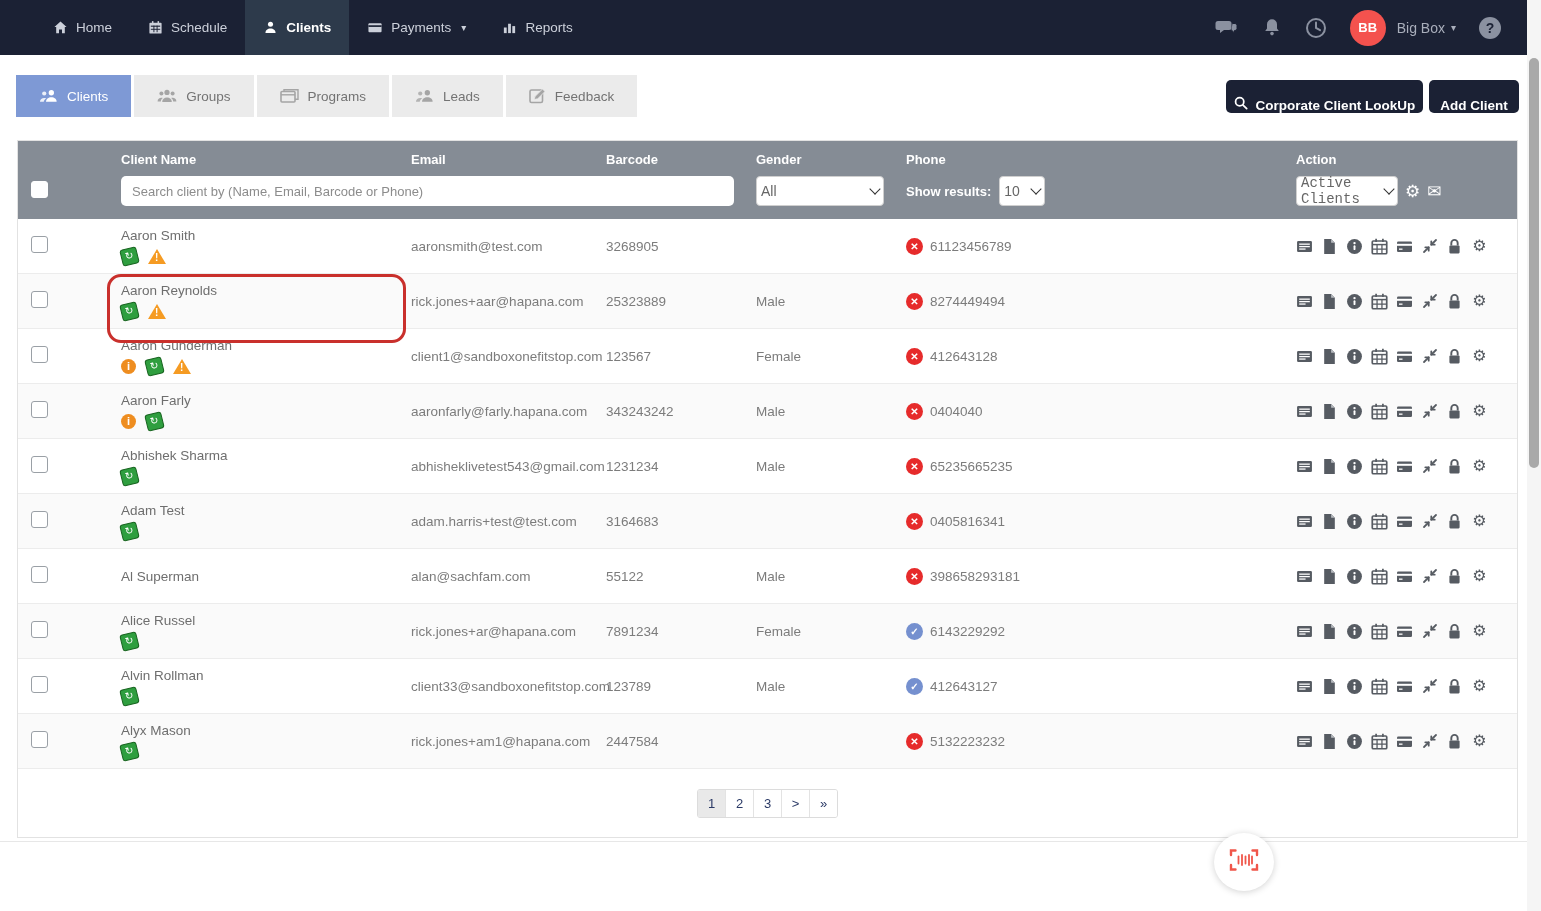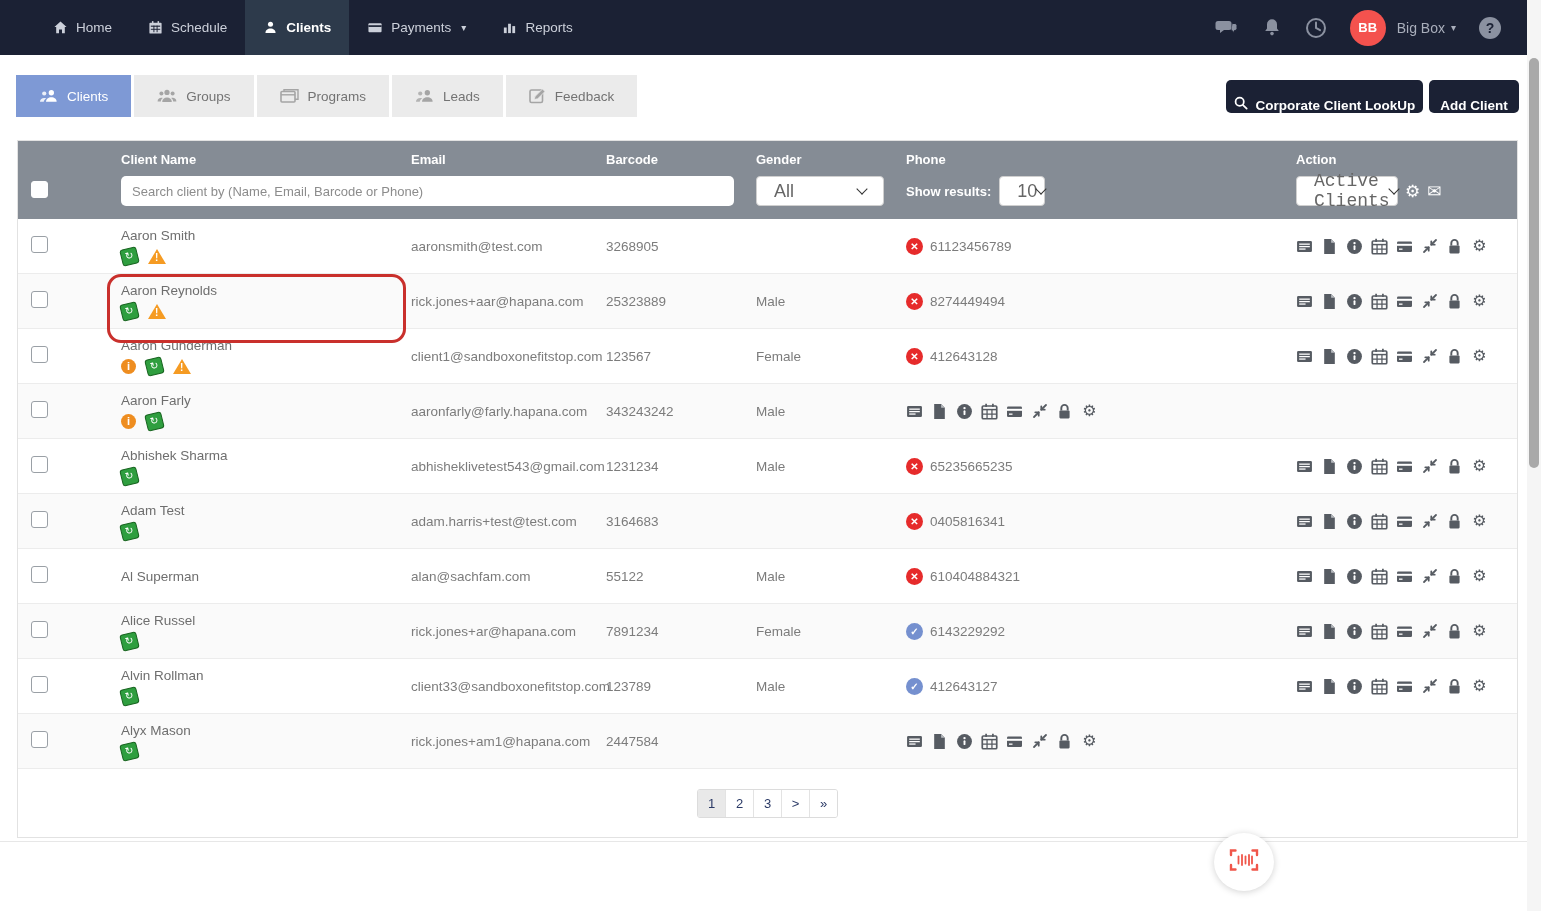--- a/index.html
+++ b/index.html
@@ -39,21 +39,21 @@
          border:1px solid #e2e2e2;box-sizing:border-box;display:flex;flex-direction:column;}
   .grid{display:grid;grid-template-columns:86px 300px 195px 150px 150px 390px auto;align-items:center;}
   .thead{background:#858c95;padding:11px 0 13px;}
   .hlabel{color:#fff;font-weight:bold;font-size:13px;}
   .pad7{padding-left:7px;} .pad17{padding-left:17px;} .padchk{padding-left:13px;}
   .frow{margin-top:9px;}
   .search-input{grid-column:2/5;margin-left:17px;width:613px;height:30px;border:none;border-radius:5px;
         padding:12px 11px;font-size:13px;color:#555;box-sizing:border-box;font-family:"Liberation Sans",sans-serif;outline:none;}
   .search-input::placeholder{color:#8c8c8c;}
   .sel{background:#fff;border:1px solid #cfcfcf;border-radius:4px;height:30px;display:flex;align-items:center;
-       justify-content:space-between;padding:0 17px;color:#666;font-size:18px;cursor:pointer;box-sizing:border-box;}
+       justify-content:space-between;padding:0 4px;color:#666;font-size:14px;cursor:pointer;box-sizing:border-box;}
   .chev{width:7px;height:7px;border-right:1.8px solid #333;border-bottom:1.8px solid #333;
         transform:rotate(45deg);margin-top:-4px;flex:none;}
   .cb{display:inline-block;width:17px;height:17px;background:#fff;border:1.5px solid #9aa0a6;border-radius:3px;
       box-sizing:border-box;cursor:pointer;}
   .cb.hd{border-color:#fff;}
   .wicon{color:#fff;font-size:17px;line-height:1;cursor:pointer;}
 
   .tbody{flex:none;}
   .trow{min-height:55px;border-bottom:1px solid #ececec;box-sizing:border-box;}
   .trow:nth-child(even){background:#fafafa;}
@@ -515,20 +515,24 @@
       <div class="pad17">
         <div class="nm">Aaron Farly</div>
         <div class="ics">
               <span class="nic ic-info"></span>
               <span class="nic ic-recurring"></span>
             </div>
       </div>
       <div class="cell pad7">aaronfarly@farly.hapana.com</div>
       <div class="cell pad7">343243242</div>
       <div class="cell pad7">Male</div>
+      <div class="cell pad7 c-phone">
+        <span class="pstat ps-bad"></span>
+        <span>0404040</span>
+      </div>
       <div class="pad7 c-act">
         <span class="ai">
               <svg width="17" height="17" viewBox="0 0 16 16">
                 <rect x="1" y="2.8" width="14" height="10.4" rx="1.2" fill="#565b62"></rect>
                 <rect x="3" y="5.2" width="10" height="1.2" fill="#fff"></rect>
                 <rect x="3" y="7.5" width="10" height="1.2" fill="#fff"></rect>
                 <rect x="3" y="9.8" width="6" height="1.2" fill="#fff"></rect>
               </svg>
             </span>
         <span class="ai">
@@ -724,21 +728,21 @@
       <div class="padchk"><span class="cb"></span></div>
       <div class="pad17">
         <div class="nm">Al Superman</div>
 
       </div>
       <div class="cell pad7">alan@sachfam.com</div>
       <div class="cell pad7">55122</div>
       <div class="cell pad7">Male</div>
       <div class="cell pad7 c-phone">
         <span class="pstat ps-bad"></span>
-        <span>610404884321</span>
+        <span>398658293181</span>
       </div>
       <div class="pad7 c-act">
         <span class="ai">
               <svg width="17" height="17" viewBox="0 0 16 16">
                 <rect x="1" y="2.8" width="14" height="10.4" rx="1.2" fill="#565b62"></rect>
                 <rect x="3" y="5.2" width="10" height="1.2" fill="#fff"></rect>
                 <rect x="3" y="7.5" width="10" height="1.2" fill="#fff"></rect>
                 <rect x="3" y="9.8" width="6" height="1.2" fill="#fff"></rect>
               </svg>
             </span>
@@ -935,20 +939,24 @@
       <div class="padchk"><span class="cb"></span></div>
       <div class="pad17">
         <div class="nm">Alyx Mason</div>
         <div class="ics">
               <span class="nic ic-recurring"></span>
             </div>
       </div>
       <div class="cell pad7">rick.jones+am1@hapana.com</div>
       <div class="cell pad7">2447584</div>
       <div class="cell pad7"></div>
+      <div class="cell pad7 c-phone">
+        <span class="pstat ps-bad"></span>
+        <span>5132223232</span>
+      </div>
       <div class="pad7 c-act">
         <span class="ai">
               <svg width="17" height="17" viewBox="0 0 16 16">
                 <rect x="1" y="2.8" width="14" height="10.4" rx="1.2" fill="#565b62"></rect>
                 <rect x="3" y="5.2" width="10" height="1.2" fill="#fff"></rect>
                 <rect x="3" y="7.5" width="10" height="1.2" fill="#fff"></rect>
                 <rect x="3" y="9.8" width="6" height="1.2" fill="#fff"></rect>
               </svg>
             </span>
         <span class="ai">

